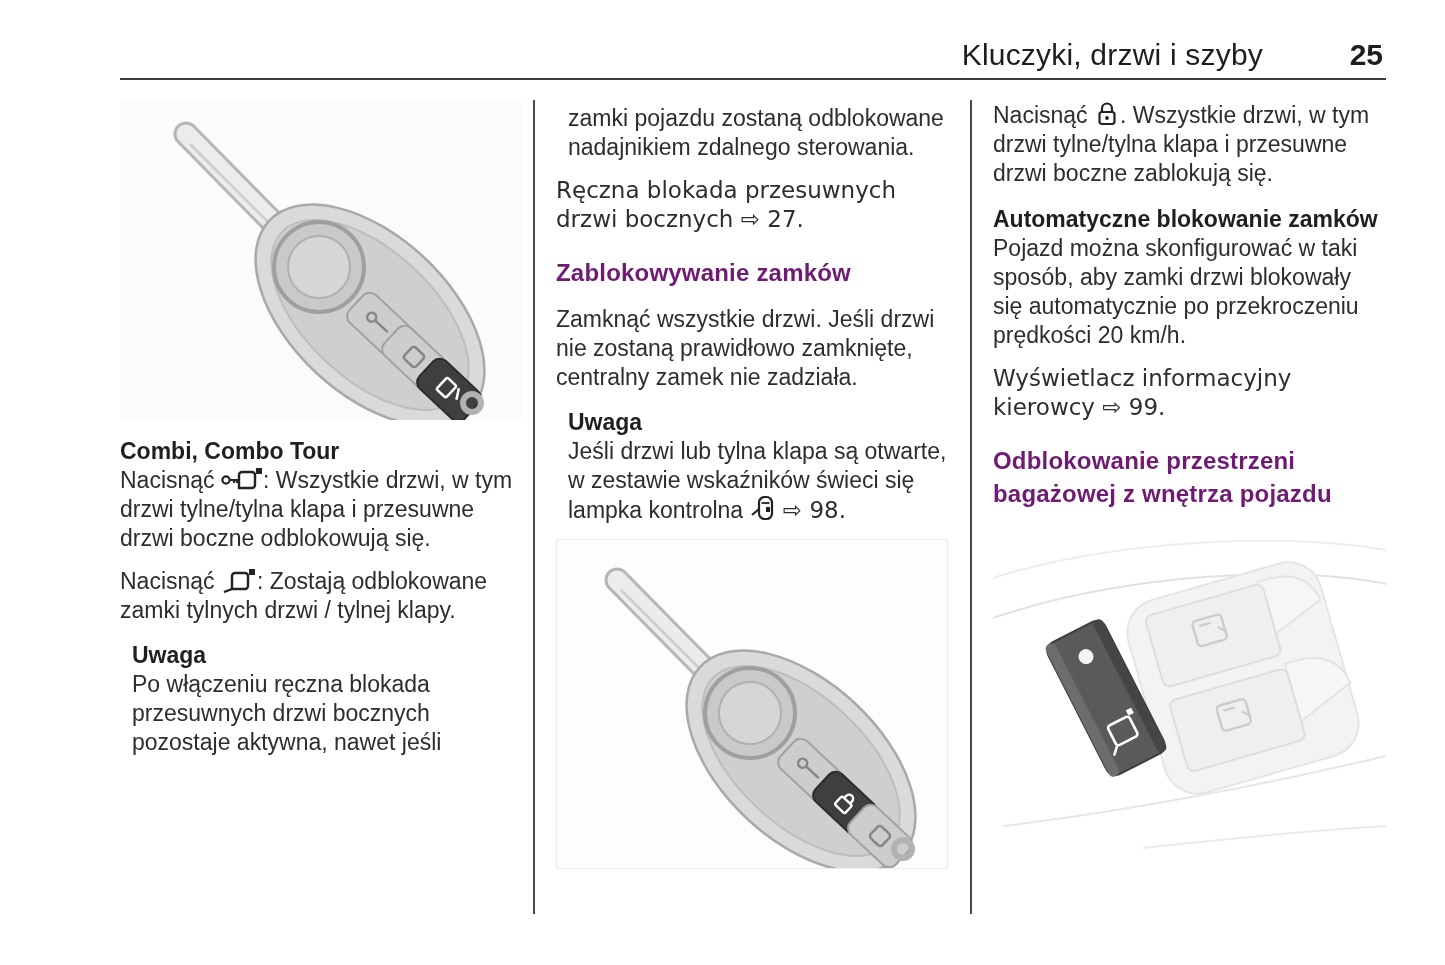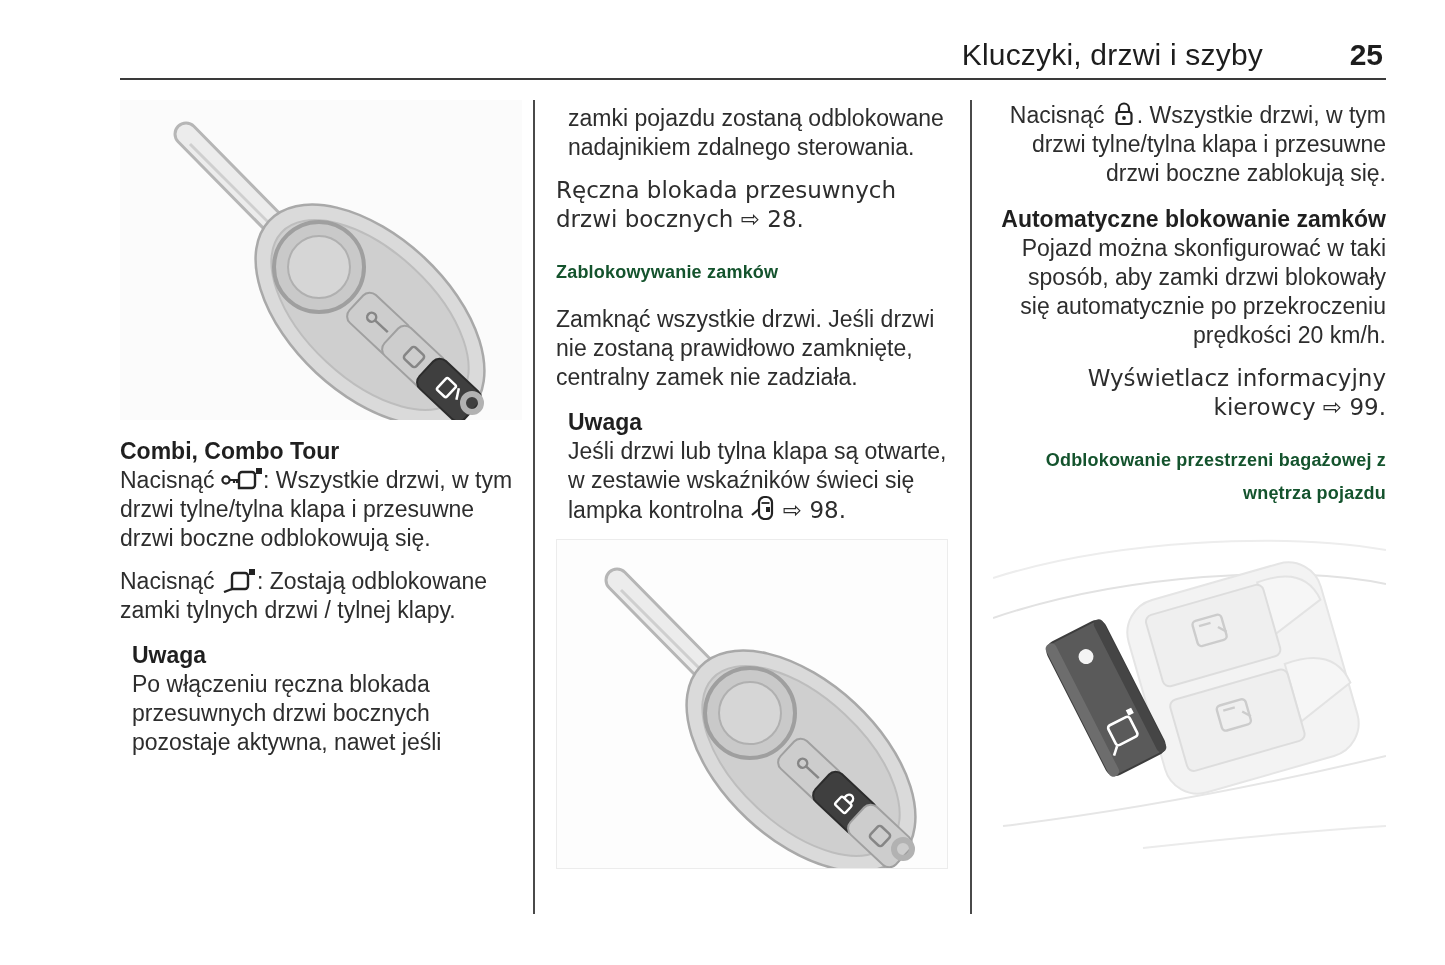--- a/index.html
+++ b/index.html
@@ -9,29 +9,29 @@
 
   
   .hdr-title { position:absolute; top:38px; right:182px; font-size:30px; font-weight:normal; color:#1d1d1d; letter-spacing:0.2px; }
   .hdr-page  { position:absolute; top:38px; right:62px;  font-size:30px; font-weight:bold; color:#1d1d1d; }
   .hdr-rule  { position:absolute; top:78px; left:120px; width:1266px; height:0; border-top:2px solid #3a3a3a; }
 
   
   .col { position:absolute; top:100px; }
   .col-left   { left:120px; width:402px; }
   .col-middle { left:556px; width:392px; }
-  .col-right  { left:993px; width:393px;text-align:right; }
+  .col-right  { left:993px; width:393px; }
   .vsep { position:absolute; top:100px; width:2px; height:814px; background:#4a4a4a; }
   .vsep-1 { left:533px; }
   .vsep-2 { left:970px; }
 
   
   p.body { font-size:23px; line-height:29px; margin:0 0 14px 0; color:#2d2d2d; }
   .subhead { font-size:23px; line-height:29px; font-weight:bold; color:#1f1f1f; margin:17px 0 0 0; }
-  h2.sect { font-size:18px; line-height:33px; font-weight:bold; color:#14532d; margin:22px 0 16px 0; letter-spacing:0.2px; }
+  h2.sect { font-size:24px; line-height:33px; font-weight:bold; color:#701a75; margin:22px 0 16px 0; letter-spacing:0.2px; }
   .note { margin:16px 0 14px 12px; }
   .note .note-title { font-size:23px; line-height:29px; font-weight:bold; color:#1f1f1f; }
   .note .note-body { font-size:23px; line-height:29px; color:#2d2d2d; }
   .ref { font-family:"DejaVu Sans",sans-serif; }
 
   
   .tx-icon { display:inline-block; vertical-align:-4px; }
   .tx-icon svg { display:block; }
 
   
@@ -110,21 +110,21 @@
       <div class="note-title">Uwaga</div>
       <div class="note-body">Po włączeniu ręczna blokada przesuwnych drzwi bocznych pozostaje aktywna, nawet jeśli</div>
     </div>
   </div>
 
   <div class="col col-middle">
     <div class="note" style="margin-top:4px;">
       <div class="note-body">zamki pojazdu zostaną odblokowane nadajnikiem zdalnego sterowania.</div>
     </div>
 
-    <p class="body ref">Ręczna blokada przesuwnych drzwi bocznych ⇨ 28.</p>
+    <p class="body ref">Ręczna blokada przesuwnych drzwi bocznych ⇨ 27.</p>
 
     <h2 class="sect">Zablokowywanie zamków</h2>
 
     <p class="body">Zamknąć wszystkie drzwi. Jeśli drzwi nie zostaną prawidłowo zamknięte, centralny zamek nie zadziała.</p>
 
     <div class="note">
       <div class="note-title">Uwaga</div>
       <div class="note-body">
         <span>Jeśli drzwi lub tylna klapa są otwarte, w zestawie wskaźników świeci się lampka kontrolna </span><span class="tx-icon"><svg width="26" height="27" viewBox="0 0 26 27">
               <rect x="9" y="2" width="13" height="22" rx="5.5" fill="none" stroke="#222" stroke-width="2.2"></rect>

